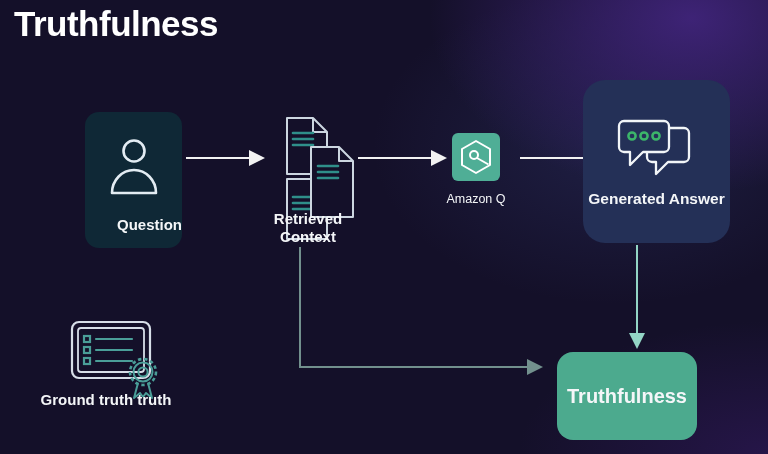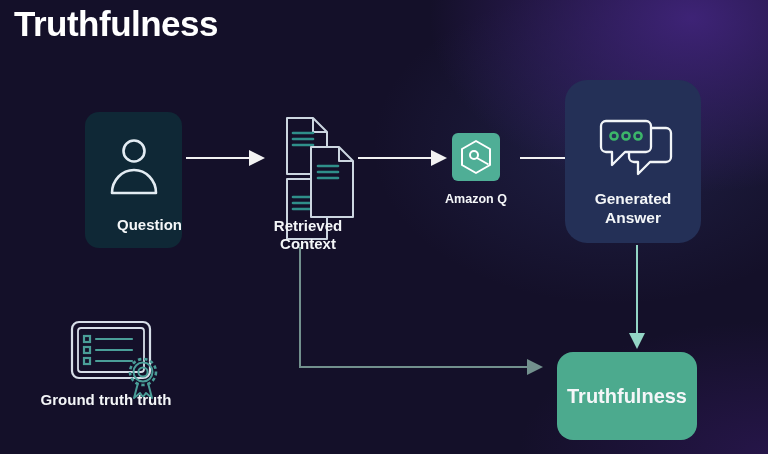--- a/index.html
+++ b/index.html
@@ -22,30 +22,30 @@
   .q-box{
     position:absolute;left:85px;top:112px;width:97px;height:136px;
     background:#0f2836;border-radius:14px;
     display:flex;flex-direction:column;align-items:center;justify-content:flex-end;
     padding-bottom:14px;box-sizing:border-box;
   }
   .q-box svg{position:absolute;top:24px;left:50%;transform:translateX(-50%);}
   .q-box .node-label{font-size:15px;margin-left:32px;}
   
   .rc-icon{position:absolute;left:280px;top:113px;}
-  .rc-label{position:absolute;left:258px;top:210px;width:100px;font-size:15px;margin-top:7px;}
+  .rc-label{position:absolute;left:258px;top:210px;width:100px;font-size:15px;}
   
   .aq-box{
     position:absolute;left:452px;top:133px;width:48px;height:48px;
     background:#4fae96;border-radius:6px;display:flex;align-items:center;justify-content:center;
   }
-  .aq-label{position:absolute;left:430px;top:192px;width:92px;font-size:12.5px;font-weight:700;}
+  .aq-label{position:absolute;left:430px;top:192px;width:92px;font-size:12.5px;font-weight:400;}
   
   .ga-box{
-    position:absolute;left:565px;top:80px;width:136px;height:163px;
+    position:absolute;left:583px;top:80px;width:147px;height:163px;
     background:#243057;border-radius:22px;
   }
   .ga-box svg{position:absolute;left:33px;top:38px;}
   .ga-label{position:absolute;left:0;top:110px;width:100%;font-size:15.5px;}
   
   .tf-box{
     position:absolute;left:557px;top:352px;width:140px;height:88px;
     background:#4caa8e;border-radius:16px;
     display:flex;align-items:center;justify-content:center;
   }

